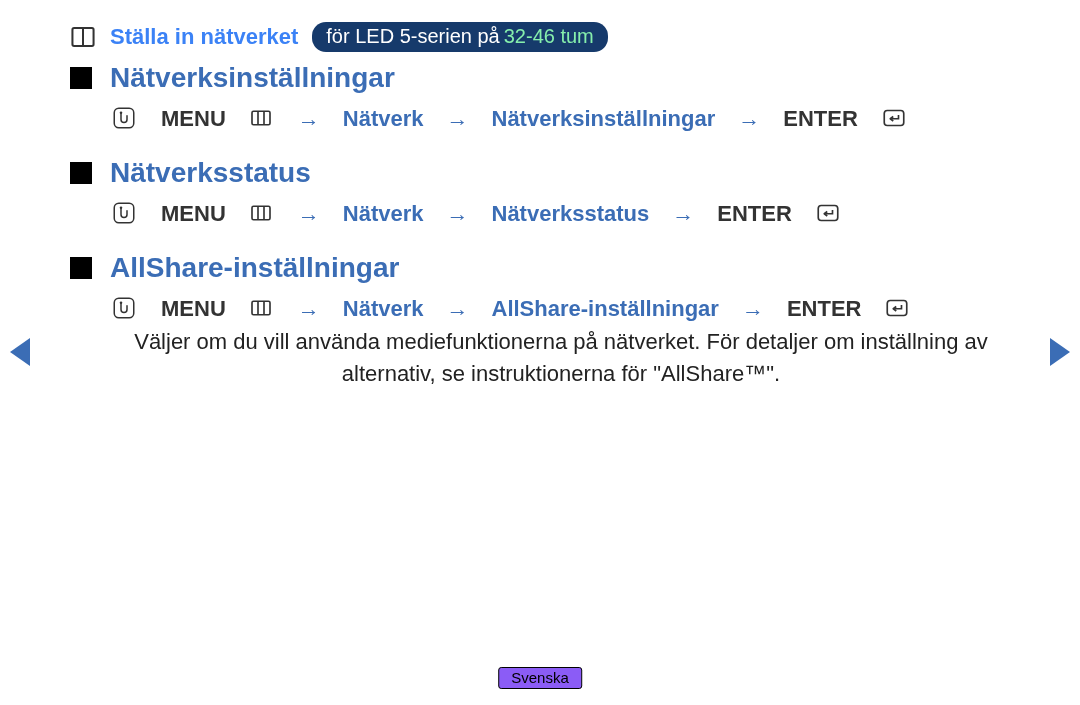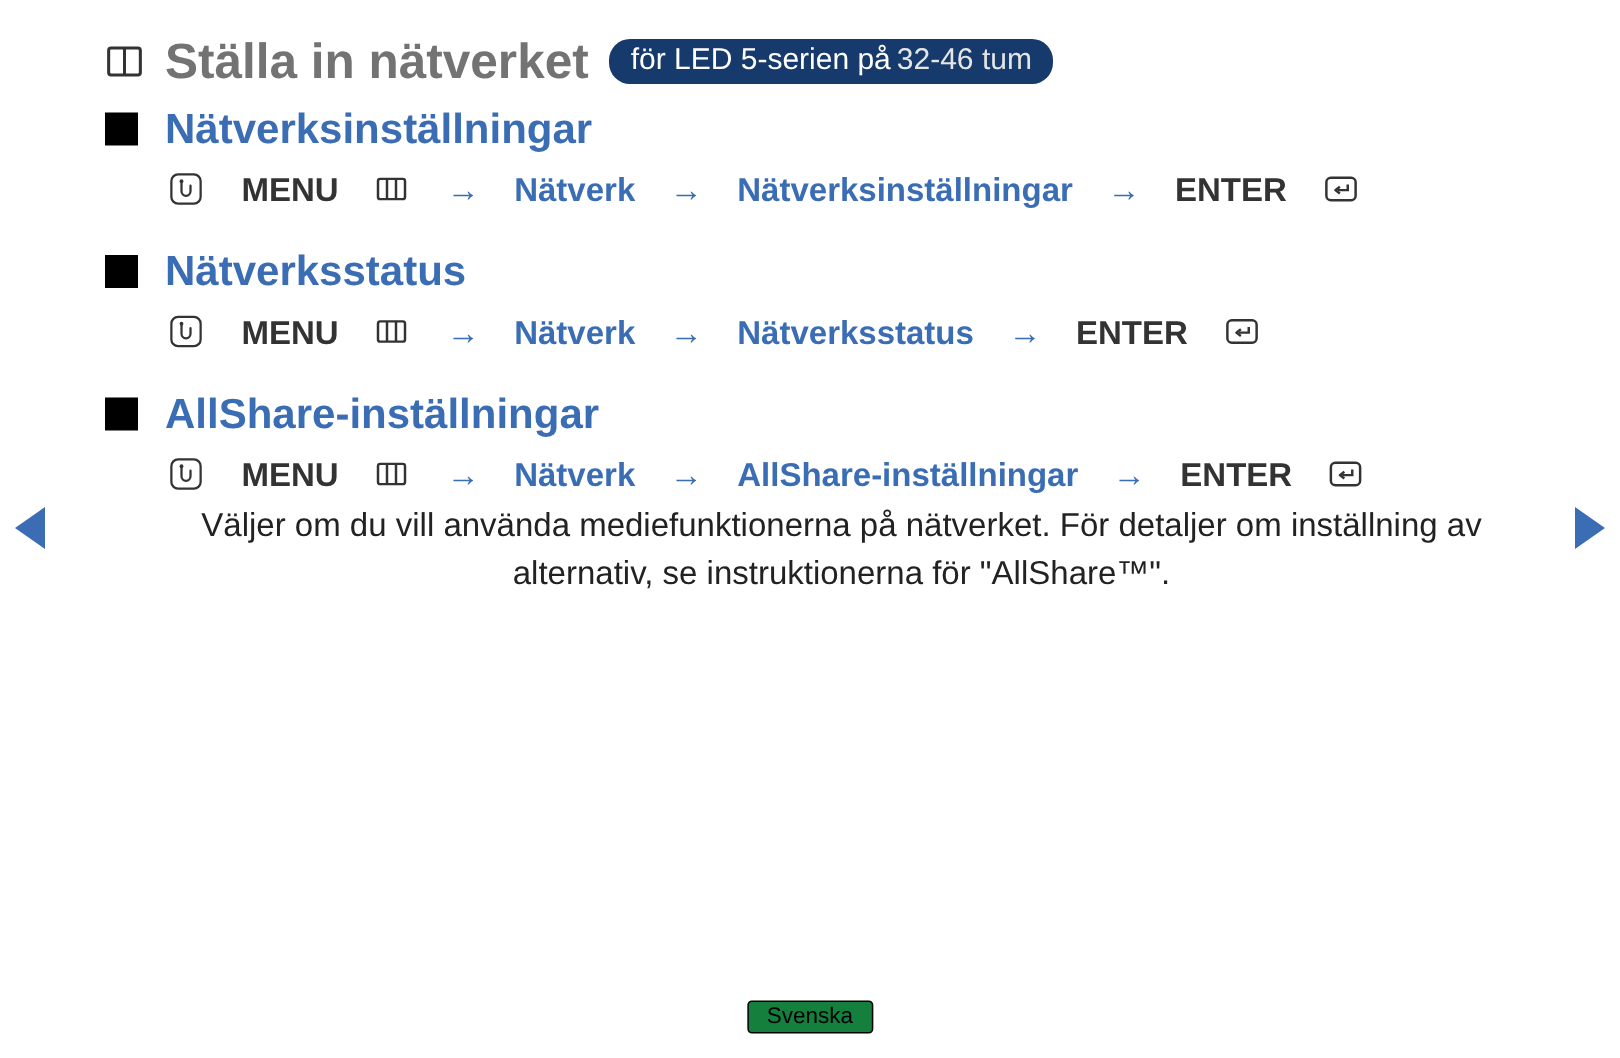--- a/index.html
+++ b/index.html
@@ -25,35 +25,35 @@
     gap: 14px;
     margin-bottom: 10px;
   }
   .book-icon {
     width: 26px;
     height: 26px;
     flex: 0 0 26px;
   }
   .book-icon svg { display:block; }
   .page-title {
-    font-size: 33px;
+    font-size: 22px;
     font-weight: bold;
-    color: #737373;
+    color: #3b82f6;
   }
   .pill {
     background: #163a6b;
     color: #ffffff;
     font-size: 20px;
     border-radius: 14px;
     padding: 3px 14px 4px 14px;
     display: inline-flex;
     align-items: flex-end;
     gap: 4px;
   }
-  .pill .gray { color: #e5e5e5; }
+  .pill .gray { color: #86efac; }
   .section {
     position: relative;
     margin-left: 0;
     margin-top: 2px;
   }
   .section-header {
     display: flex;
     align-items: center;
     gap: 18px;
   }
@@ -115,21 +115,21 @@
   .lang-pill {
     position: absolute;
     left: 50%;
     transform: translateX(-50%);
     bottom: 16px;
     border: 1px solid #000;
     border-radius: 3px;
     padding: 1px 12px 2px 12px;
     font-size: 15px;
     color: #000;
-    background: #15803d;
+    background: #8b5cf6;
   }
 </style>
 </head>
 <body>
 
 <div class="page">
 
   <div class="title-row">
     <span class="book-icon">
       <svg viewBox="0 0 32 32" width="26" height="26">

